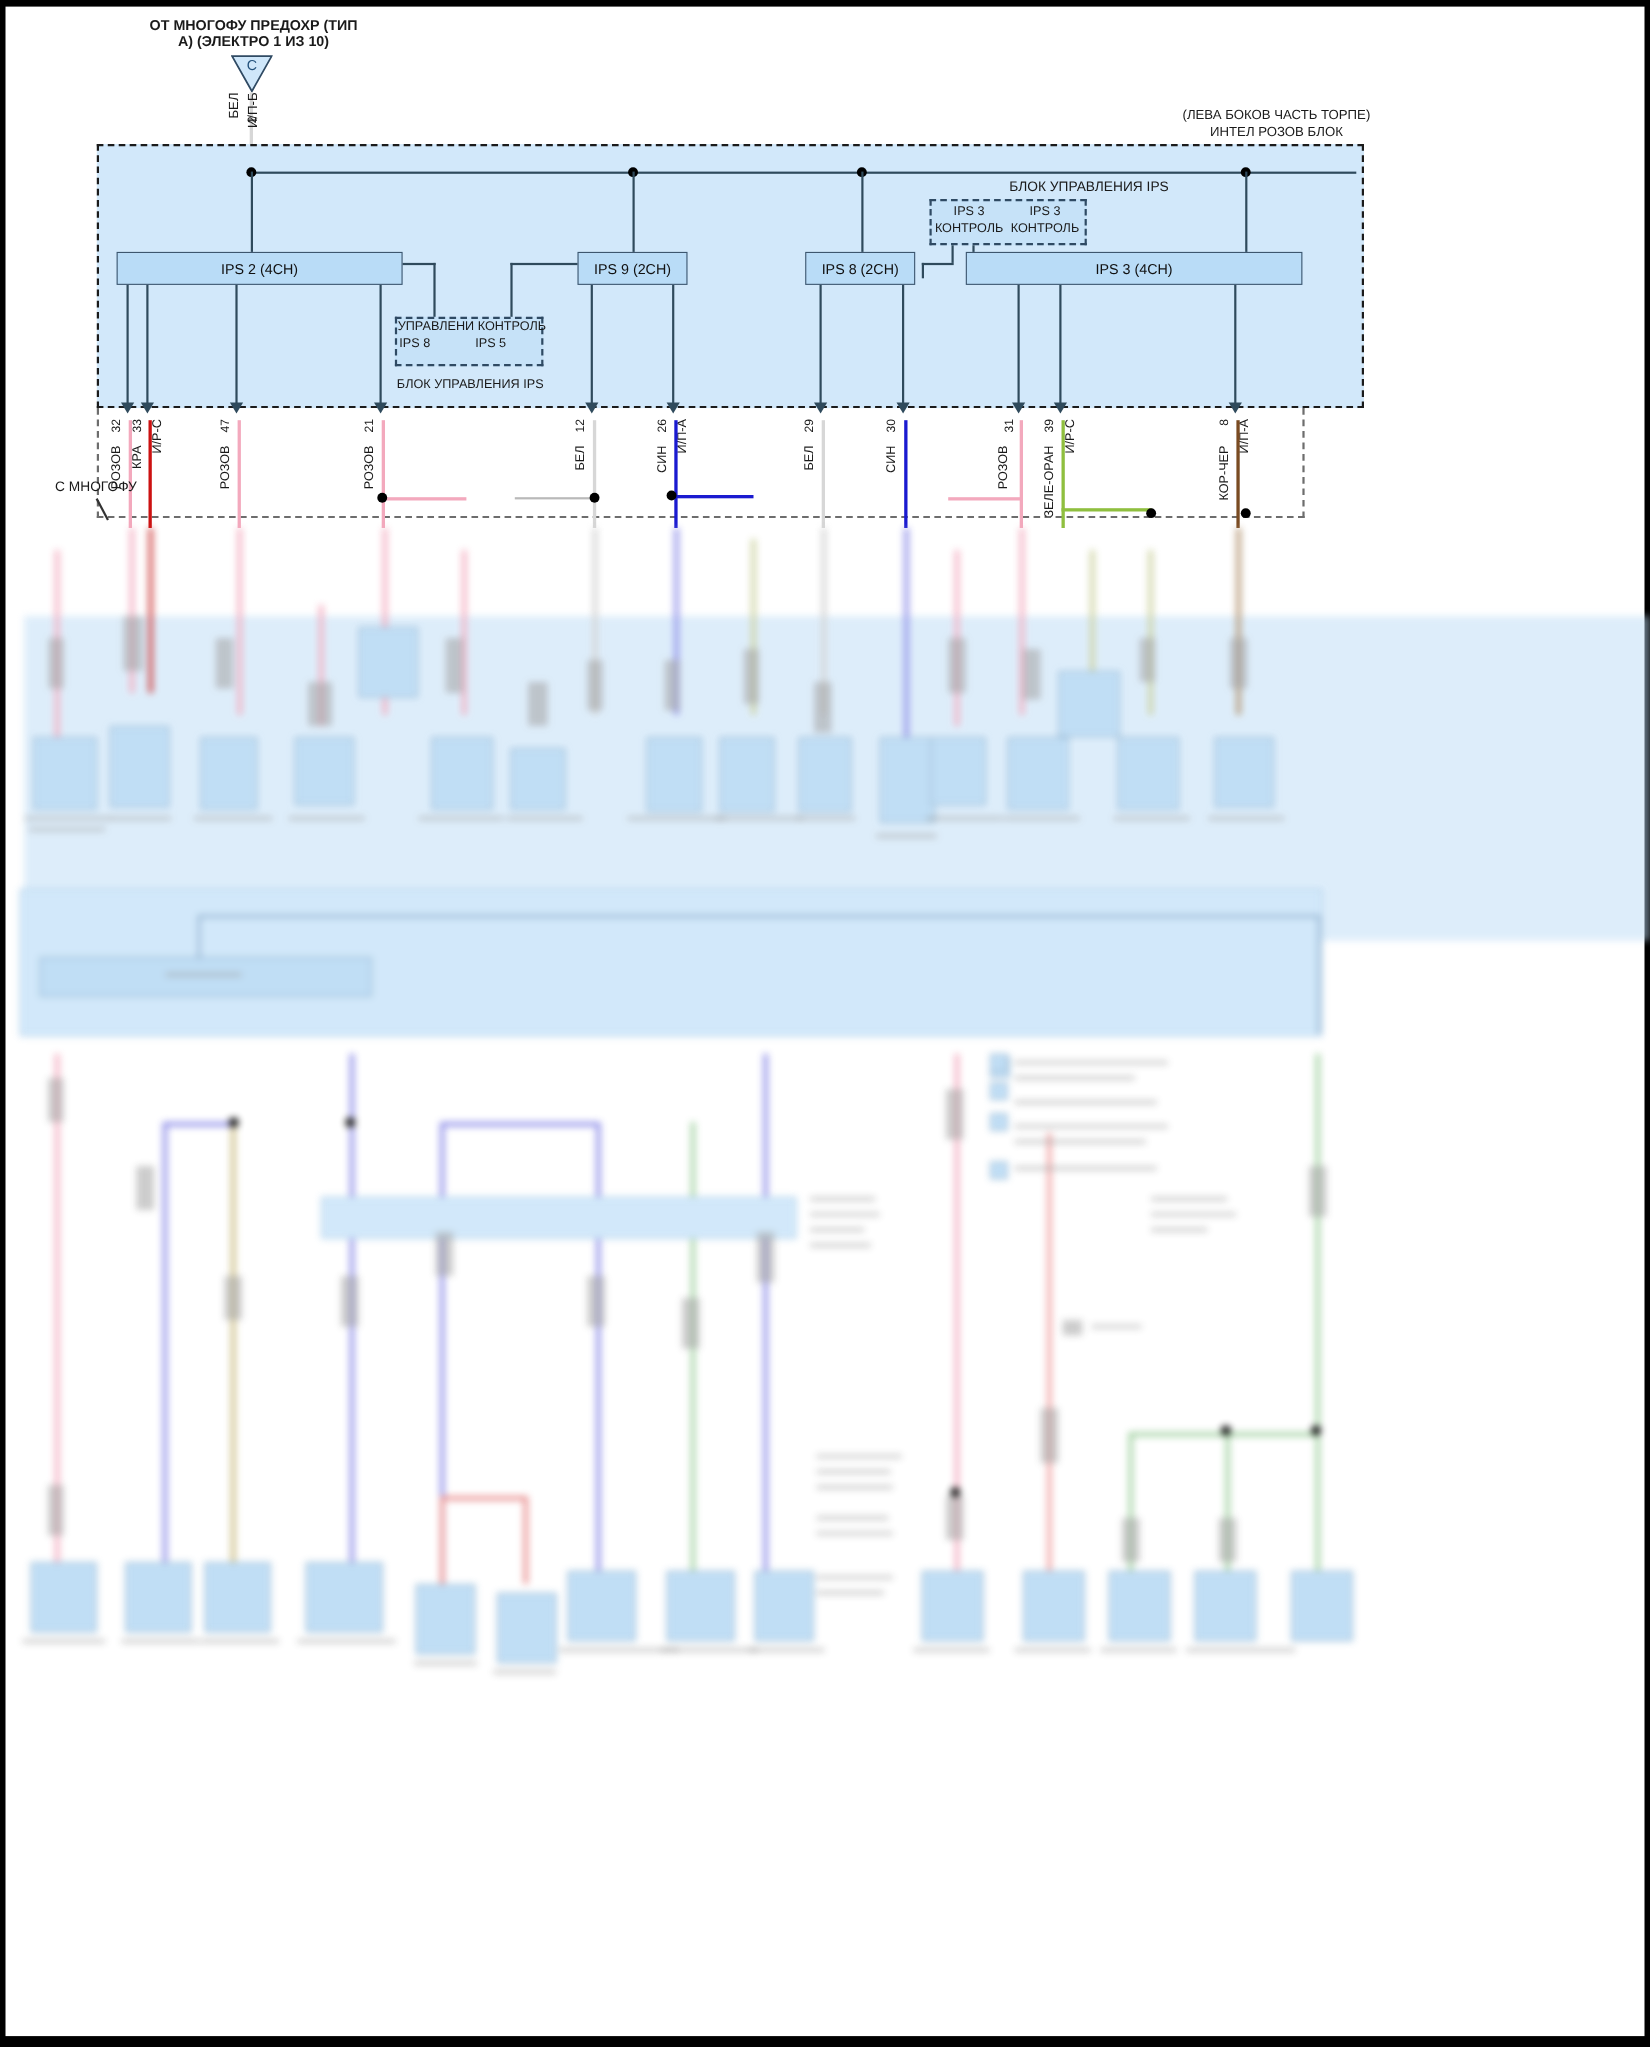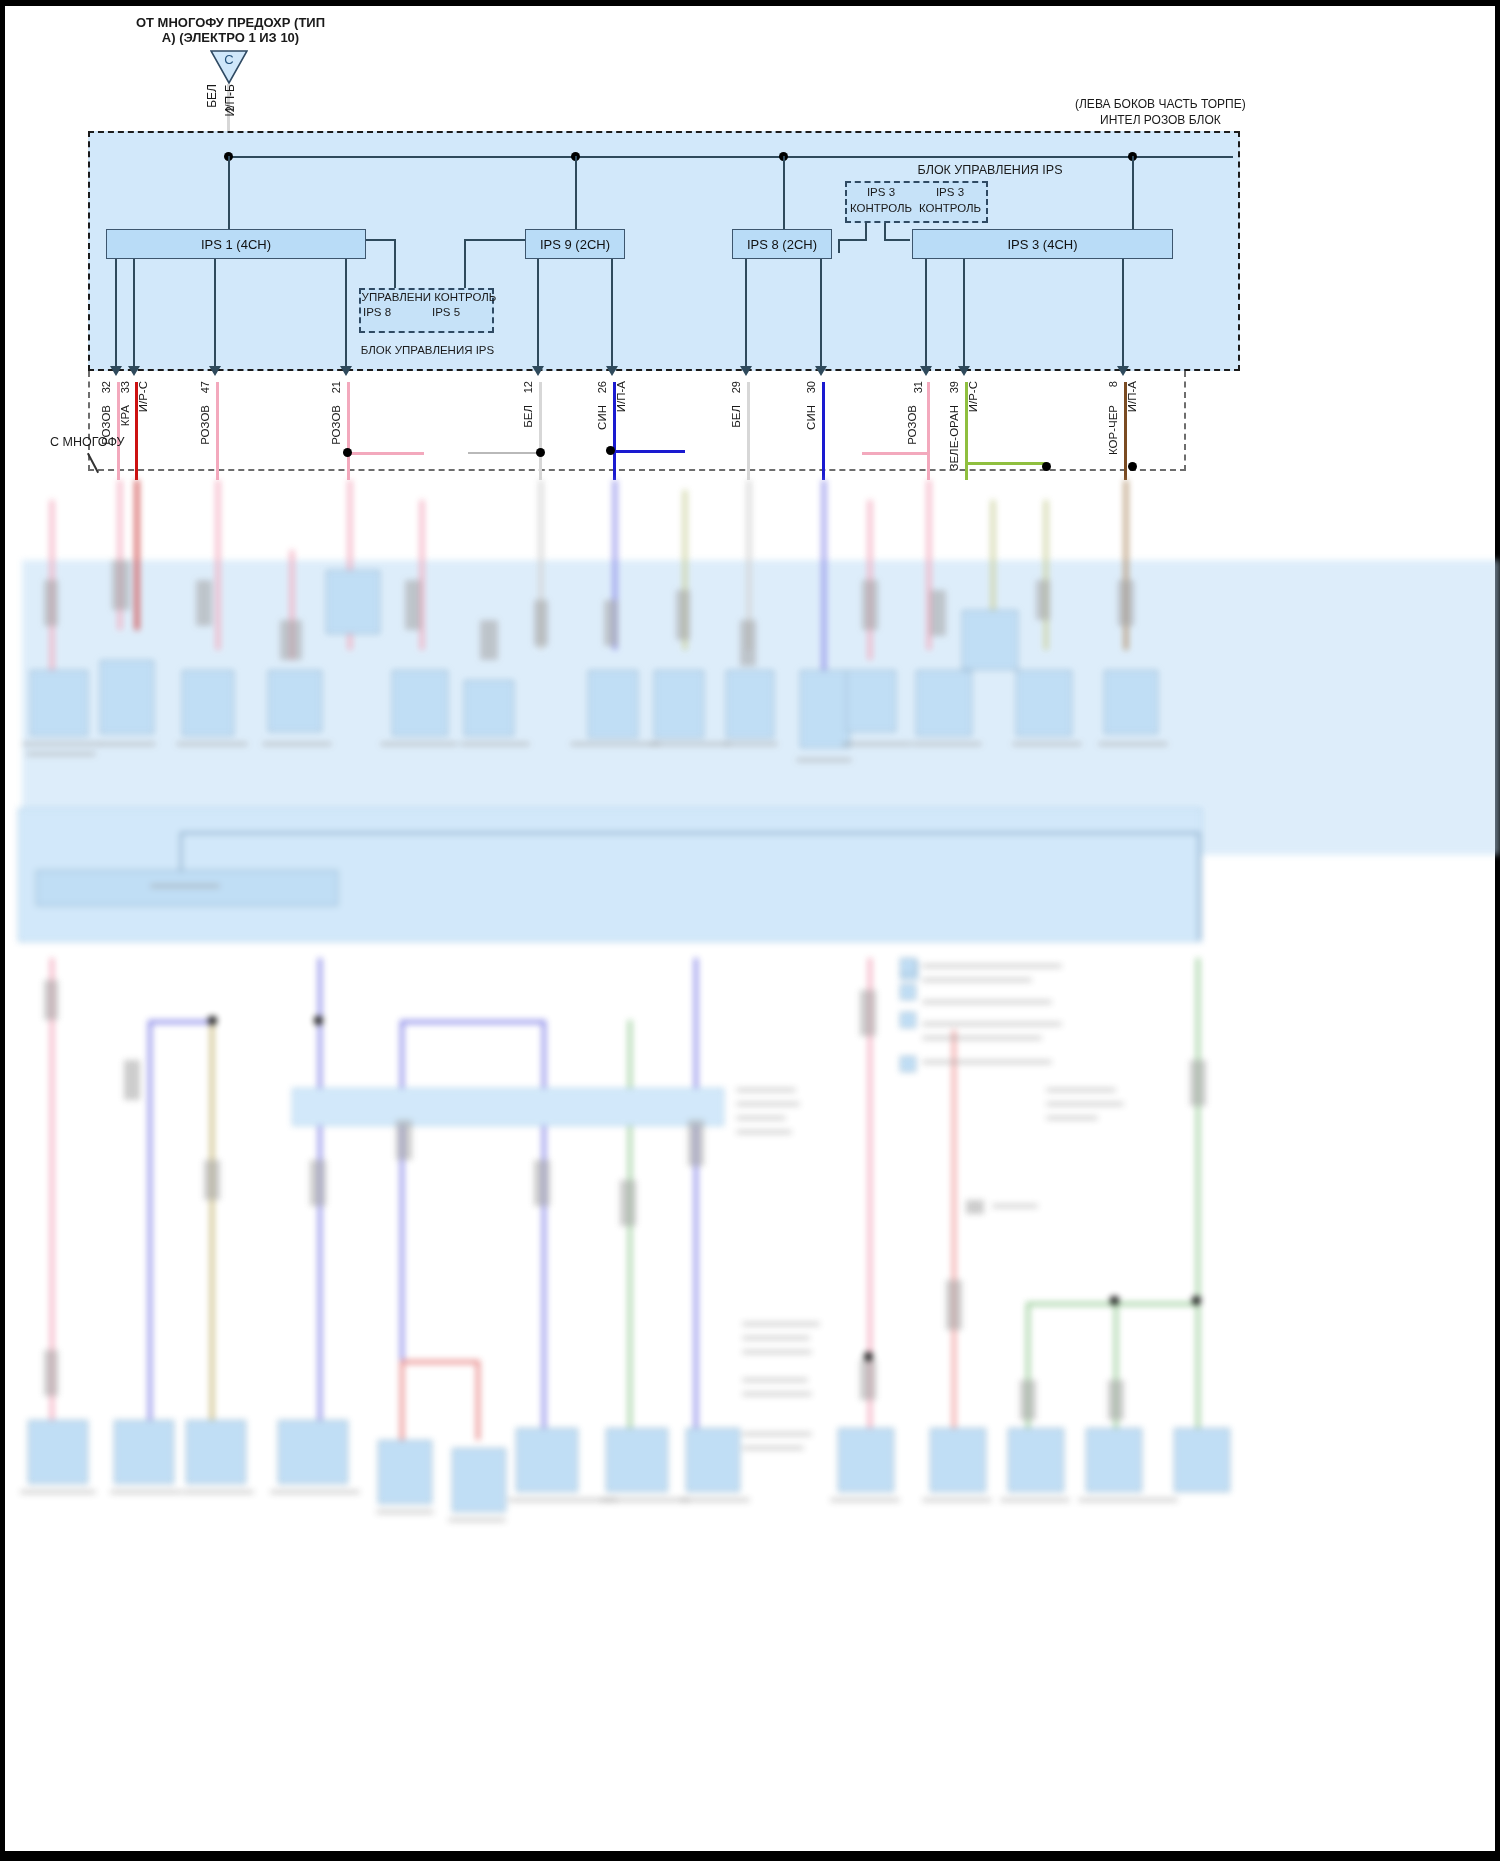--- a/index.html
+++ b/index.html
@@ -104,29 +104,29 @@
   <div class="lbl c" style="left:916px;top:185px;width:68px;font-size:11.5px;line-height:1.35;">IPS 3
 КОНТРОЛЬ</div>
 
   <div class="vline" style="left:865px;top:223px;height:16px;"></div>
   <div class="hline" style="left:838px;top:239px;width:29px;"></div>
   <div class="vline" style="left:838px;top:239px;height:14px;"></div>
   <div class="vline" style="left:884px;top:223px;height:16px;"></div>
   <div class="hline" style="left:884px;top:239px;width:26px;"></div>
 
   <div class="box" style="left:106px;top:229px;width:260px;height:30px;">
-    <span>IPS 1 (4CH)</span>
+    <span>IPS 2 (4CH)</span>
   </div>
   <div class="box" style="left:525px;top:229px;width:100px;height:30px;">
     <span>IPS 9 (2CH)</span>
   </div>
   <div class="box" style="left:732px;top:229px;width:100px;height:30px;">
     <span>IPS 8 (2CH)</span>
   </div>
-  <div class="box" style="left:912px;top:229px;width:261px;height:30px;">
+  <div class="box" style="left:878px;top:229px;width:306px;height:30px;">
     <span>IPS 3 (4CH)</span>
   </div>
 
   <div class="hline" style="left:366px;top:239px;width:30px;"></div>
   <div class="vline" style="left:394px;top:239px;height:51px;"></div>
   <div class="hline" style="left:464px;top:239px;width:61px;"></div>
   <div class="vline" style="left:464px;top:239px;height:51px;"></div>
 
   <div class="dashbox" style="left:359px;top:288px;width:135px;height:45px;"></div>
   <div class="lbl c" style="left:354px;top:291px;width:150px;font-size:11.5px;">УПРАВЛЕНИ КОНТРОЛЬ</div>

